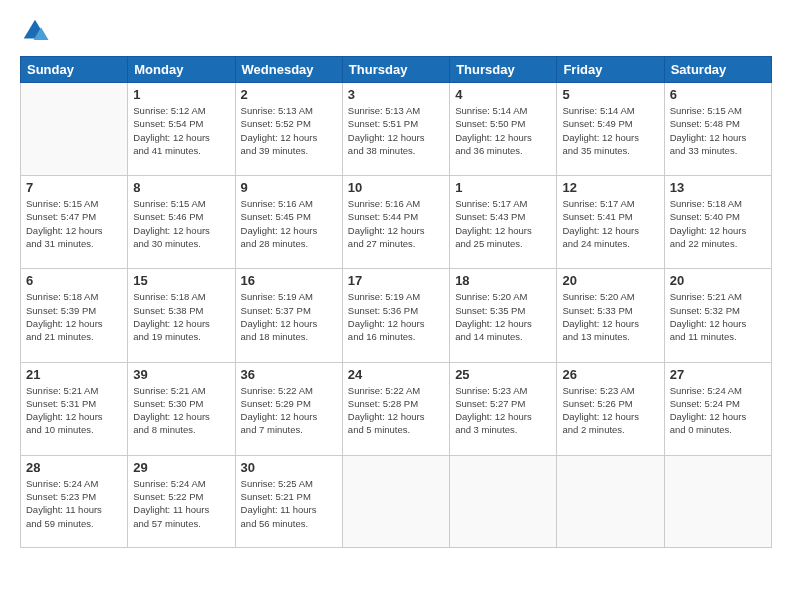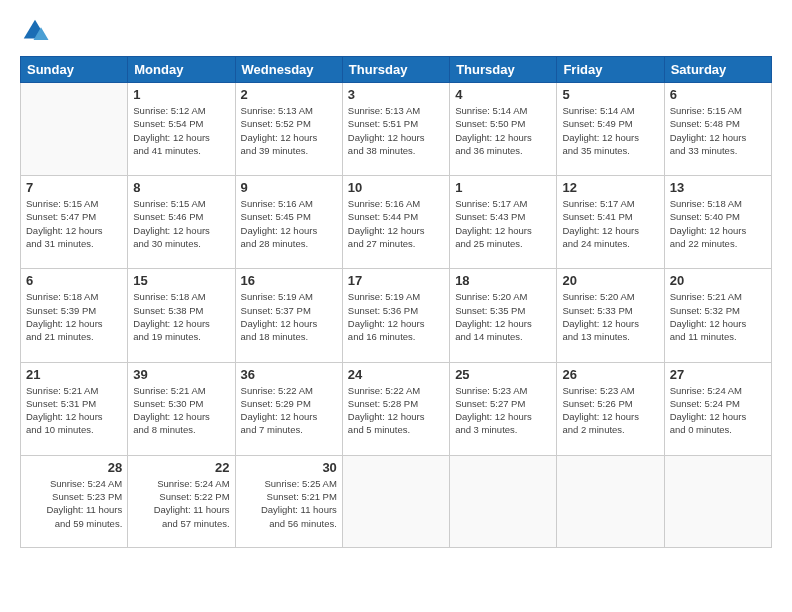--- a/index.html
+++ b/index.html
@@ -91,21 +91,20 @@
       line-height: 1.4;
     }
     .empty-cell {
       background: #f9f9f9;
     }
     .week-row td {
       height: 80px;
     }
     .last-row td {
       height: 72px;
-      text-align: right;
     }
   </style>
 </head>
 <body>
 
 <div class="page">
   <div class="header">
     <div class="logo">
       <svg class="logo-icon" viewBox="0 0 40 40">
         <polygon points="20,5 35,30 5,30" fill="#1a6db5"></polygon>
@@ -251,21 +250,21 @@
             <span class="day-number">27</span>
             <div class="day-info">Sunrise: 5:24 AM<br>Sunset: 5:24 PM<br>Daylight: 12 hours<br>and 0 minutes.</div>
           </td>
         </tr>
         <tr class="last-row">
           <td>
             <span class="day-number">28</span>
             <div class="day-info">Sunrise: 5:24 AM<br>Sunset: 5:23 PM<br>Daylight: 11 hours<br>and 59 minutes.</div>
           </td>
           <td>
-            <span class="day-number">22</span>
+            <span class="day-number">29</span>
             <div class="day-info">Sunrise: 5:24 AM<br>Sunset: 5:22 PM<br>Daylight: 11 hours<br>and 57 minutes.</div>
           </td>
           <td>
             <span class="day-number">30</span>
             <div class="day-info">Sunrise: 5:25 AM<br>Sunset: 5:21 PM<br>Daylight: 11 hours<br>and 56 minutes.</div>
           </td>
           <td class="empty-cell"></td>
           <td class="empty-cell"></td>
           <td class="empty-cell"></td>
           <td class="empty-cell"></td>

